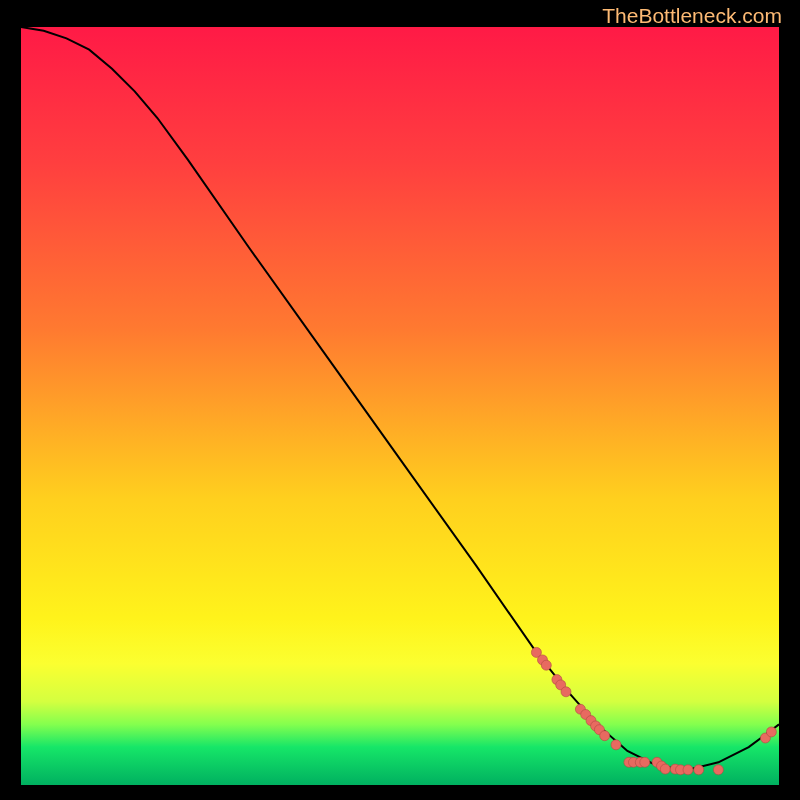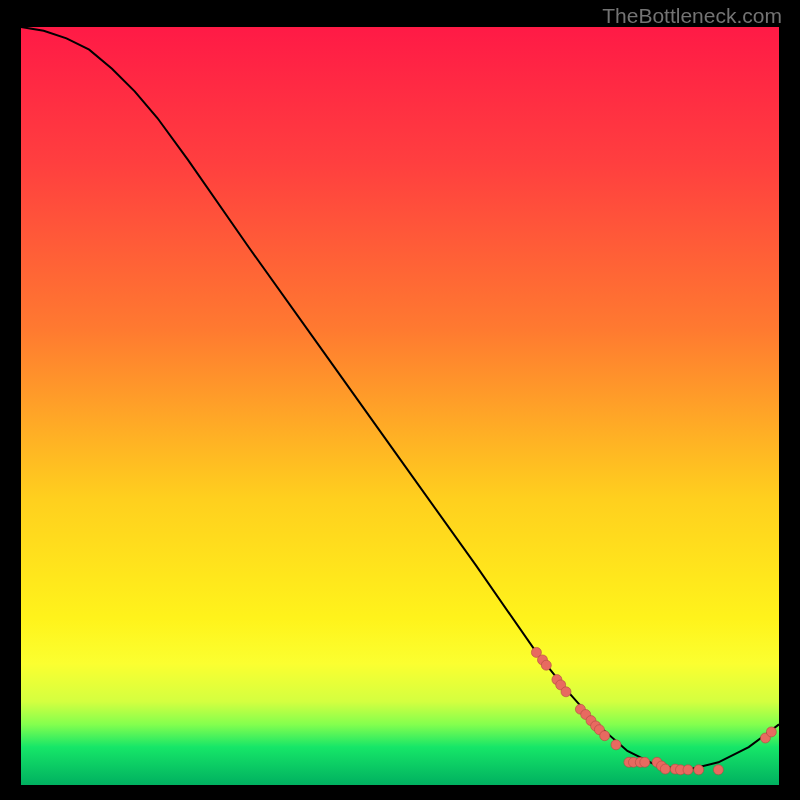--- a/index.html
+++ b/index.html
@@ -35,21 +35,21 @@
       #16e668 95%,
       #00b060 100%
     );
   }
   .watermark {
     position: absolute;
     top: 4px;
     right: 18px;
     font-family: Arial, Helvetica, sans-serif;
     font-size: 21px;
-    color: #737373;
+    color: #fdba74;
     letter-spacing: 0px;
     user-select: none;
   }
   svg.curve {
     position: absolute;
     left: 0;
     top: 0;
     width: 800px;
     height: 800px;
     pointer-events: none;

